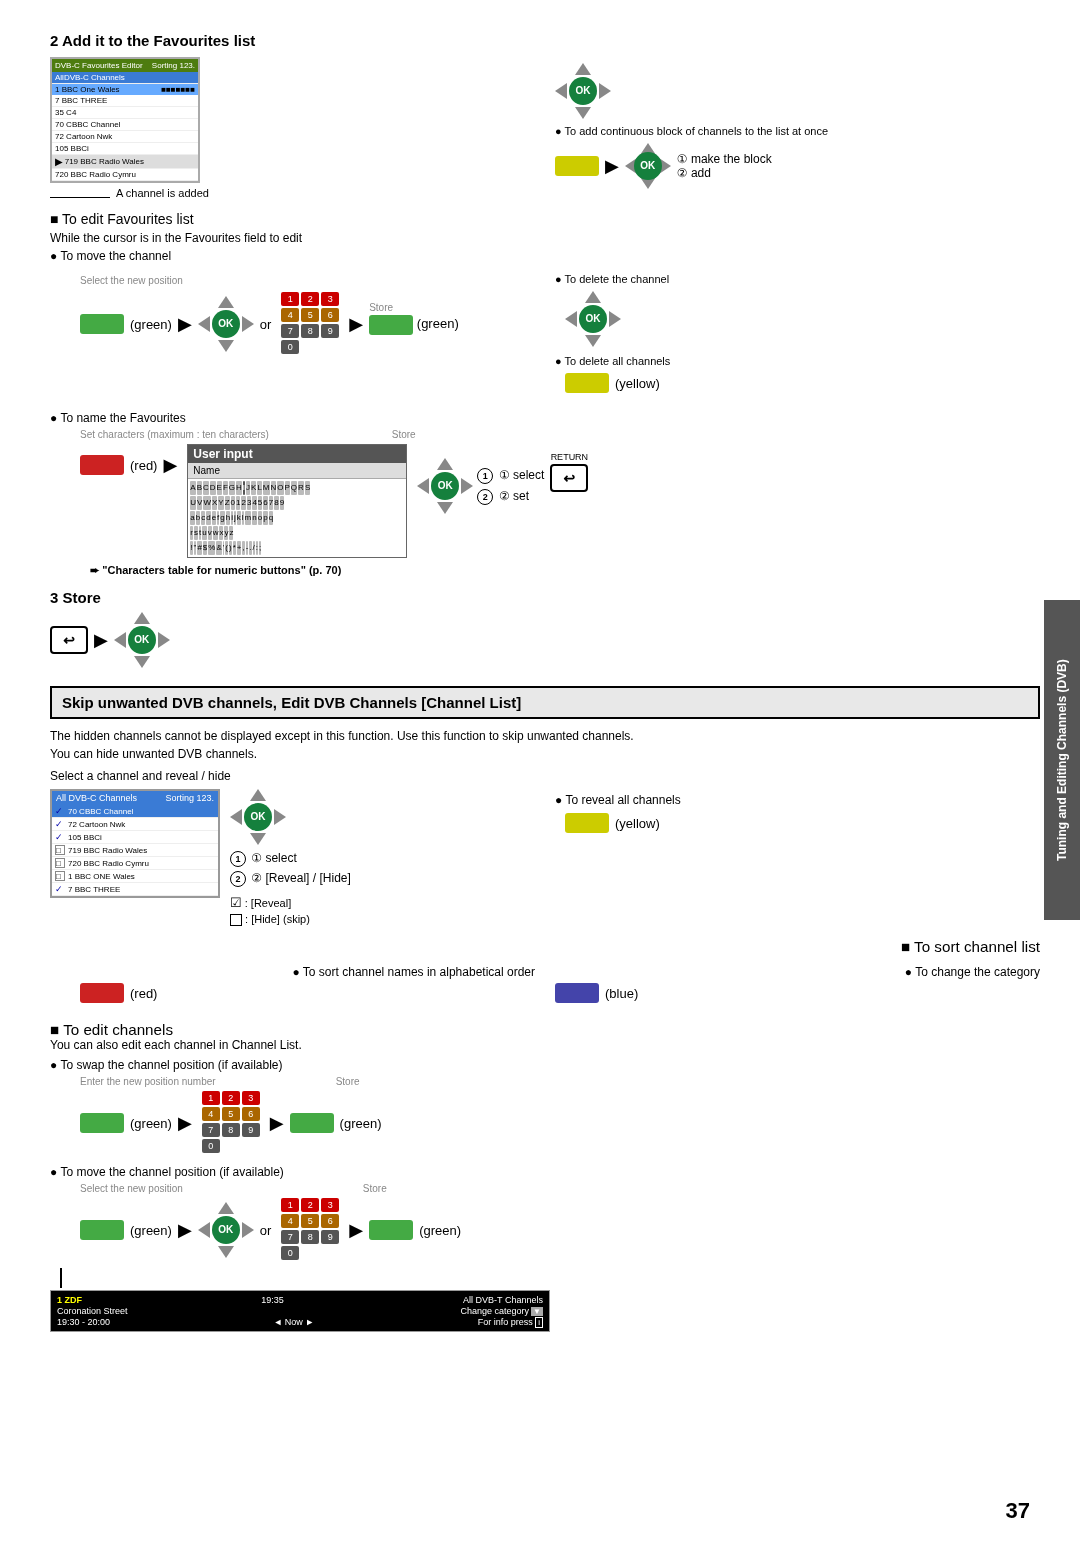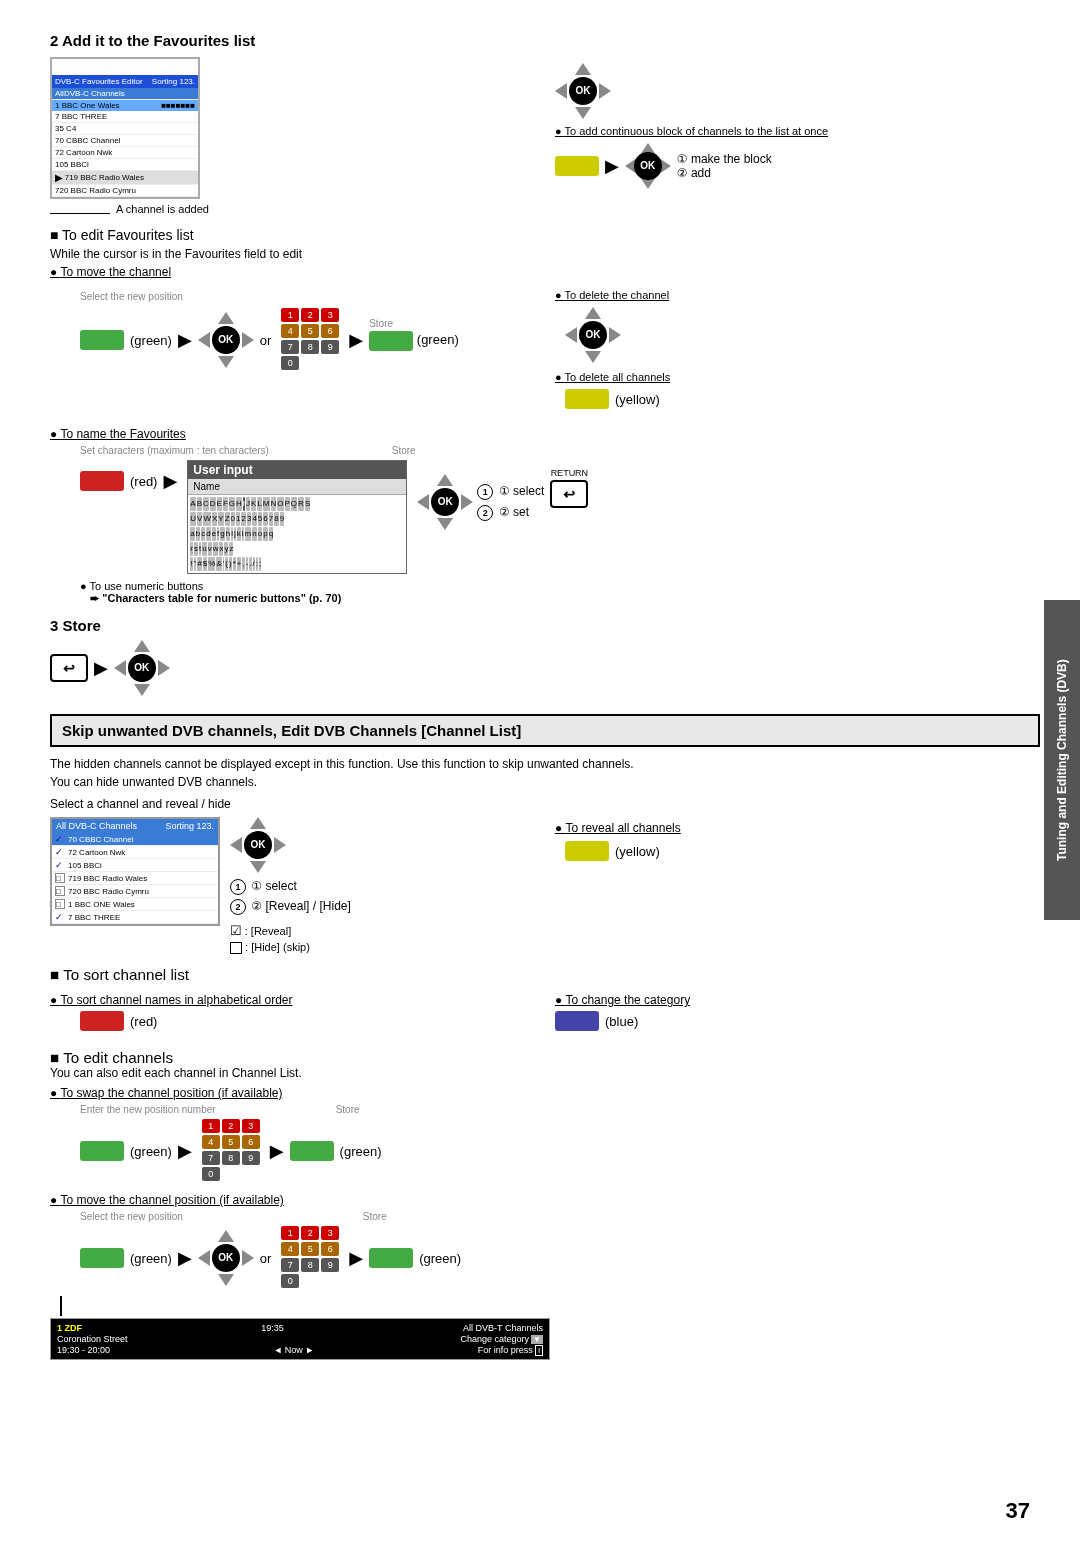--- a/index.html
+++ b/index.html
@@ -83,21 +83,21 @@
       vertical-align: middle;
     }
     .ok-cluster .ok-center {
       position: absolute;
       left: 50%;
       top: 50%;
       transform: translate(-50%, -50%);
       width: 28px;
       height: 28px;
       border-radius: 50%;
-      background: #000000;
+      background: #15803d;
       color: #fff;
       text-align: center;
       line-height: 28px;
       font-size: 10px;
       font-weight: bold;
     }
     .ok-cluster .arrow-up {
       position: absolute;
       top: 0; left: 50%;
       transform: translateX(-50%);
@@ -223,21 +223,20 @@
       gap: 6px;
       margin: 6px 0;
     }
     .flow-row.indent {
       margin-left: 30px;
     }
 
     p.note {
       font-size: 12px;
       margin: 4px 0;
-      text-decoration: underline;
     }
     p.note::before {
       content: "● ";
     }
 
     .two-col {
       display: flex;
       gap: 20px;
     }
     .col-left { flex: 1; }
@@ -308,27 +307,26 @@
     
     .fav-screen {
       display: inline-block;
       border: 2px solid #aaa;
       width: 150px;
       vertical-align: top;
       font-size: 8px;
       background: #fff;
     }
     .fav-screen .fav-header {
-      background: #1d4ed8;
+      background: #4d7c0f;
       color: #fff;
       padding: 2px 3px;
       font-size: 8px;
       display: flex;
       justify-content: space-between;
-      margin-top: 16px;
     }
     .fav-screen .fav-row {
       padding: 1px 3px;
       border-bottom: 1px solid #eee;
     }
     .fav-screen .fav-row.sel {
       background: #3a7bd5;
       color: #fff;
     }
 
@@ -622,21 +620,20 @@
       </div>
 
       <div style="display:flex; flex-direction:column; align-items:center; margin-top:8px;">
         <div style="font-size:9px; margin-bottom:2px;">RETURN</div>
         <div class="return-btn">
           <span class="return-arrow">↩</span>
         </div>
       </div>
     </div>
 
-    <p style="font-size:11px; margin-left:30px; margin-top:6px;">● <span>To use numeric buttons</span></p>
     <p style="font-size:11px; margin-left:40px; font-weight:bold;">➨ <span>"Characters table for numeric buttons" (p. 70)</span></p>
   </div>
 
   <div class="block-section">
     <p class="step-number">3 Store</p>
     <div class="flow-row" style="margin-top:6px; align-items:center;">
       <div class="return-btn">
         <span class="return-arrow">↩</span>
       </div>
       <span class="small-arrow">▶</span>
@@ -719,21 +716,21 @@
 
     <div class="col-right">
       <p class="note">To reveal all channels</p>
       <div class="flow-row" style="margin-left:10px; align-items:center;">
         <div class="color-btn btn-yellow"></div>
         <span>(yellow)</span>
       </div>
     </div>
   </div>
 
-  <div class="block-section" style="margin-top:12px;">
+  <div class="block-section" style="margin-top:12px;text-align:right;">
     <h3 class="bold">■ To sort channel list</h3>
     <div class="two-col" style="margin-top:6px;">
       <div class="col-left">
         <p class="note">To sort channel names in alphabetical order</p>
         <div class="flow-row indent" style="align-items:center; margin-top:4px;">
           <div class="color-btn btn-red"></div>
           <span>(red)</span>
         </div>
       </div>
       <div class="col-right">

